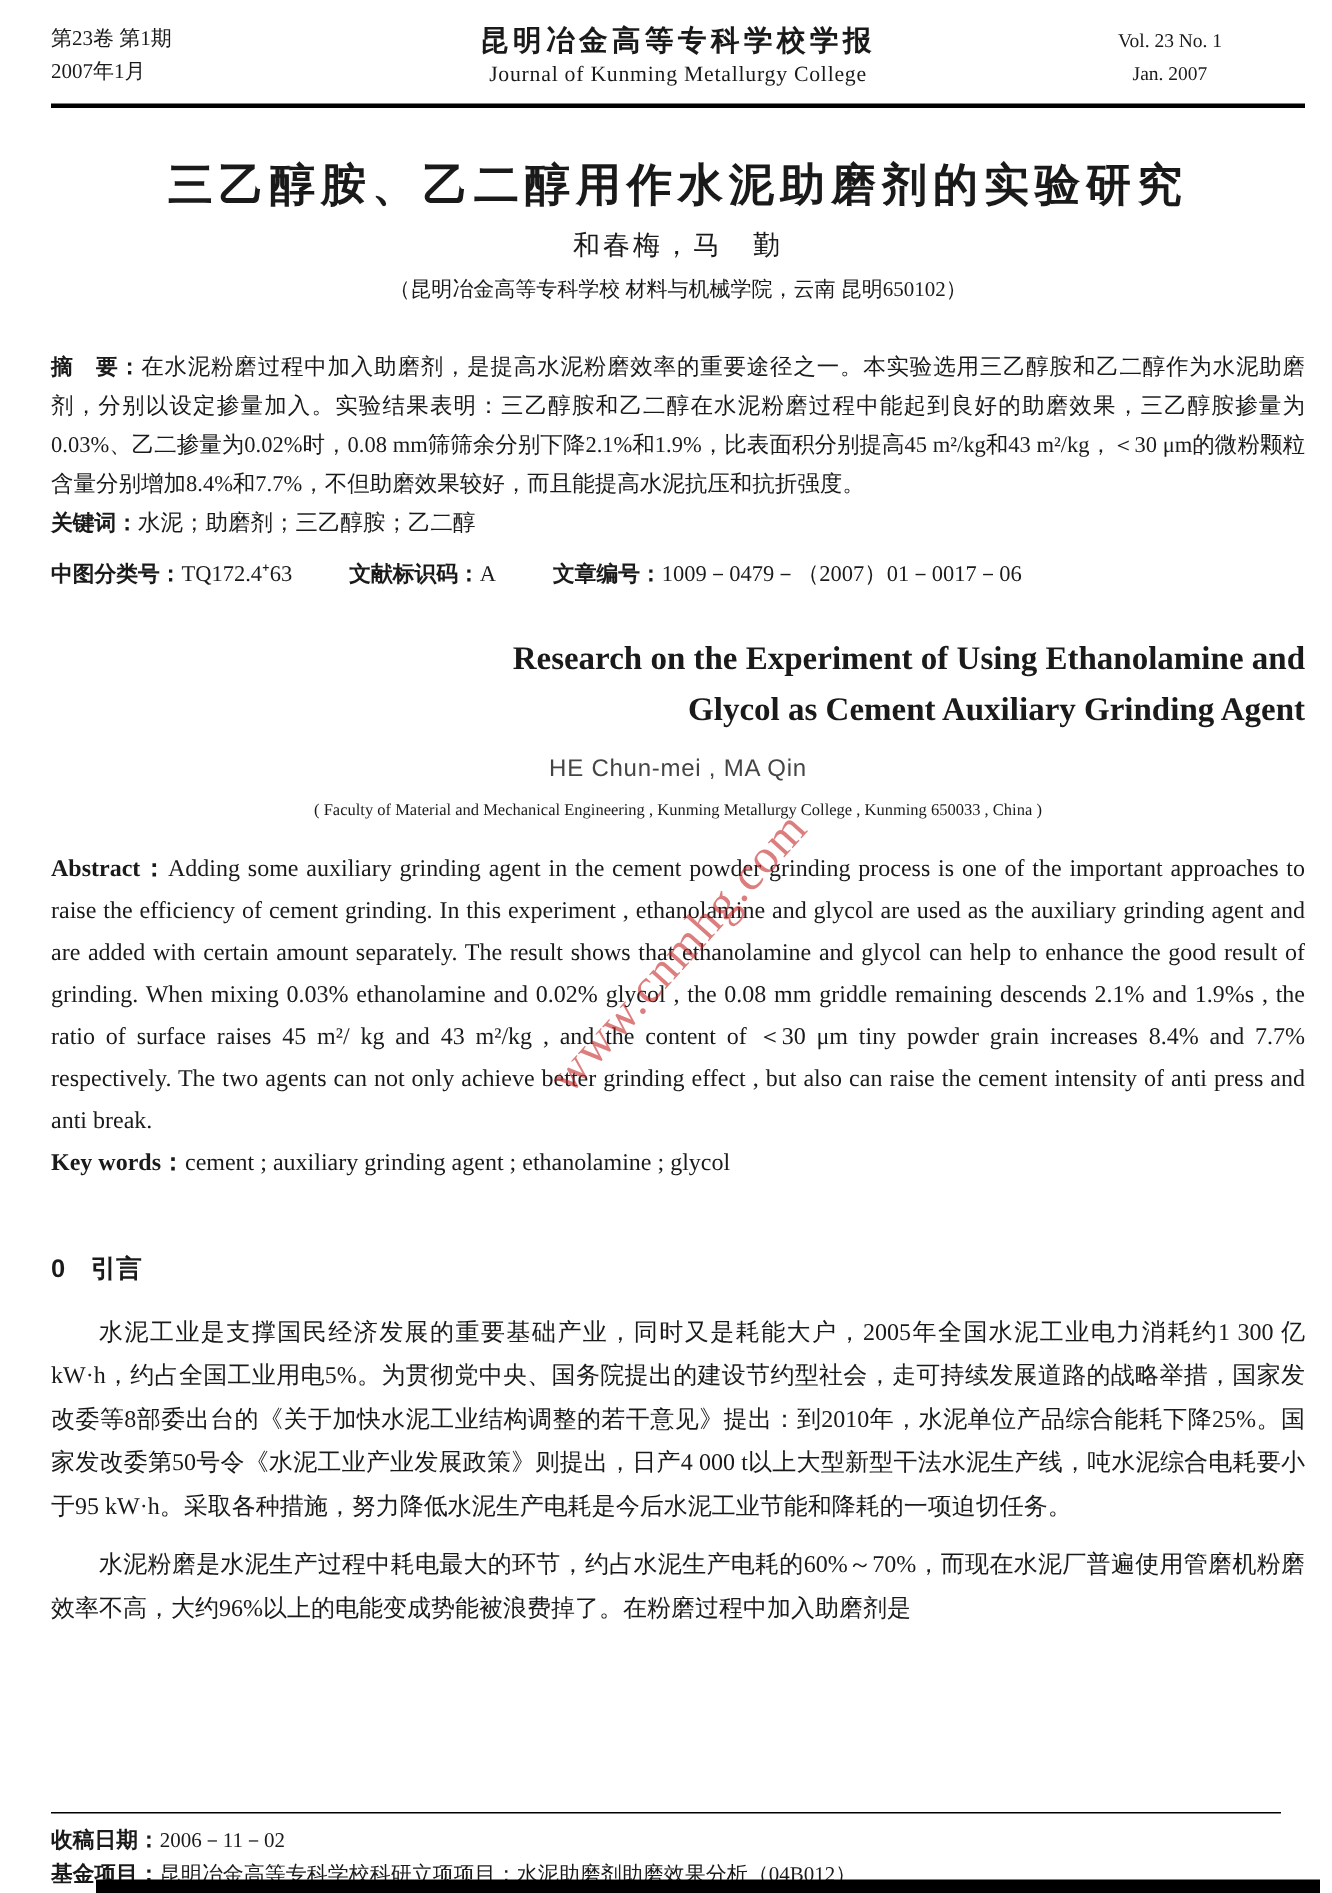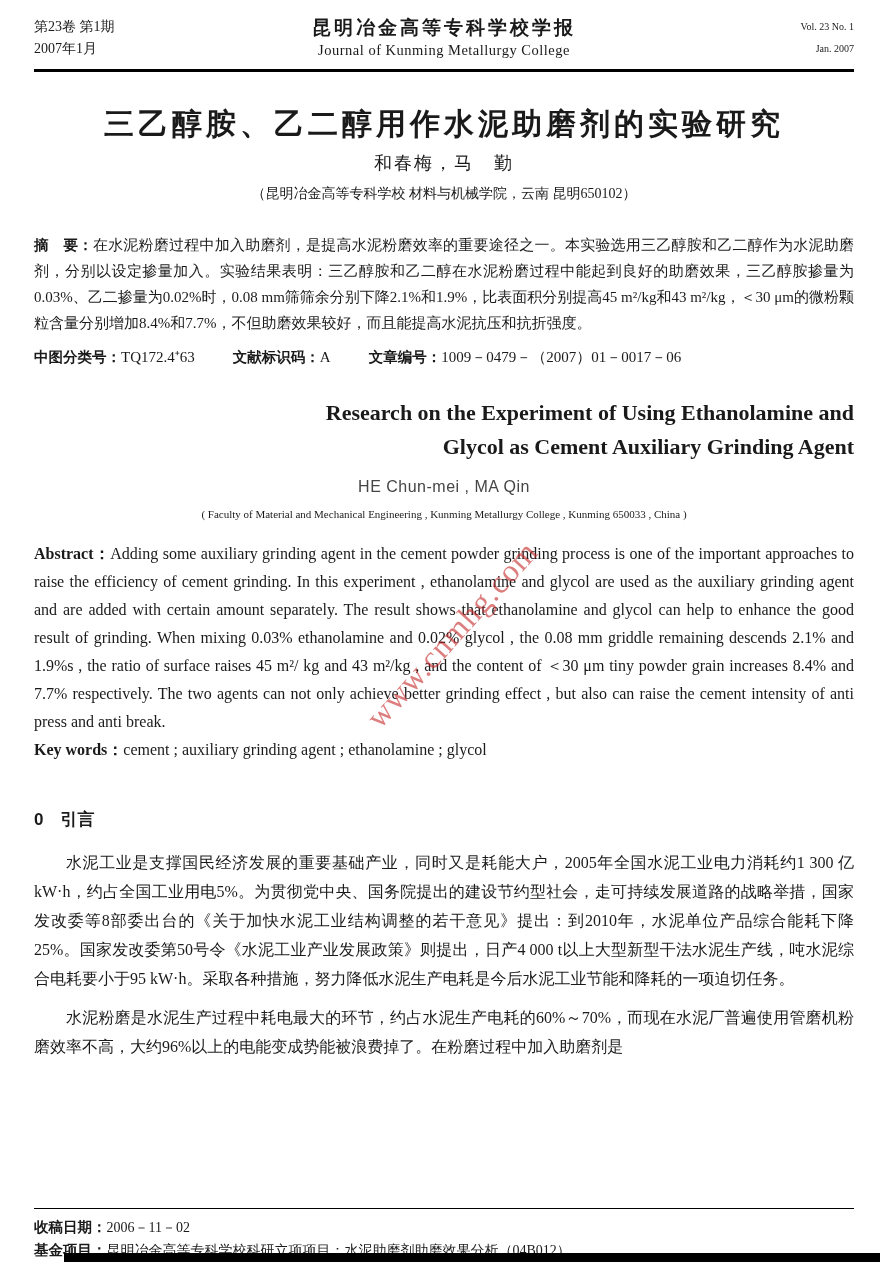--- a/index.html
+++ b/index.html
@@ -5,32 +5,32 @@
   * { box-sizing: border-box; margin: 0; padding: 0; }
   body { background: #e8e8e8; font-family: "Liberation Serif", serif; }
   .page {
     position: relative;
     width: 888px; height: 1262px;
     margin: 0 auto;
     background: #ffffff;
     color: #1a1a1a;
     overflow: hidden;
   }
-  .content { padding: 16px 34px 0 34px; }
+  .content { padding: 16px 18px 0 34px; }
 
   
   .jheader {
     display: flex; justify-content: space-between; align-items: flex-start;
     padding-bottom: 9px; border-bottom: 3px solid #000;
   }
   .h-left { font-size: 14px; line-height: 22px; text-align: left; width: 180px; }
   .h-center { text-align: center; flex: 1; }
   .journal-cn { font-size: 19px; font-weight: bold; letter-spacing: 3px; line-height: 24px; text-align: center; }
   .journal-en { font-size: 14.5px; line-height: 20px; letter-spacing: 0.5px; }
-  .h-right { font-size: 10px; line-height: 22px; text-align: right; width: 180px; }
+  .h-right { font-size: 13px; line-height: 22px; text-align: center; width: 180px; }
 
   
   .title-cn {
     margin-top: 30px; text-align: center;
     font-family: Liberation Sans, sans-serif;
     font-size: 30px; font-weight: 700; letter-spacing: 4px; line-height: 44px;
   }
   .authors-cn { margin-top: 4px; text-align: center; font-size: 18px; line-height: 26px; letter-spacing: 2px; }
   .affil-cn { margin-top: 8px; text-align: center; font-size: 14px; line-height: 20px; }
 
@@ -105,20 +105,21 @@
         <div>Jan. 2007</div>
       </div>
     </div>
 
     <h1 class="title-cn">三乙醇胺、乙二醇用作水泥助磨剂的实验研究</h1>
     <div class="authors-cn">和春梅，马　勤</div>
     <div class="affil-cn">（昆明冶金高等专科学校 材料与机械学院，云南 昆明650102）</div>
 
     <p class="abstract-cn"><span class="blabel">摘　要：</span><span>在水泥粉磨过程中加入助磨剂，是提高水泥粉磨效率的重要途径之一。本实验选用三乙醇胺和乙二醇作为水泥助磨剂，分别以设定掺量加入。实验结果表明：三乙醇胺和乙二醇在水泥粉磨过程中能起到良好的助磨效果，三乙醇胺掺量为0.03%、乙二掺量为0.02%时，0.08 mm筛筛余分别下降2.1%和1.9%，比表面积分别提高45 m²/kg和43 m²/kg，＜30 μm的微粉颗粒含量分别增加8.4%和7.7%，不但助磨效果较好，而且能提高水泥抗压和抗折强度。</span></p>
 
+    <p class="keywords-cn"><span class="blabel">关键词：</span><span>水泥；助磨剂；三乙醇胺；乙二醇</span></p>
 
     <div class="meta-line">
       <span class="seg"><span class="blabel">中图分类号：</span><span>TQ172.4⁺63</span></span>
       <span class="seg"><span class="blabel">文献标识码：</span><span>A</span></span>
       <span class="seg"><span class="blabel">文章编号：</span><span>1009－0479－（2007）01－0017－06</span></span>
     </div>
 
     <div class="title-en">
       <div>Research on the Experiment of Using Ethanolamine and</div>
       <div>Glycol as Cement Auxiliary Grinding Agent</div>

